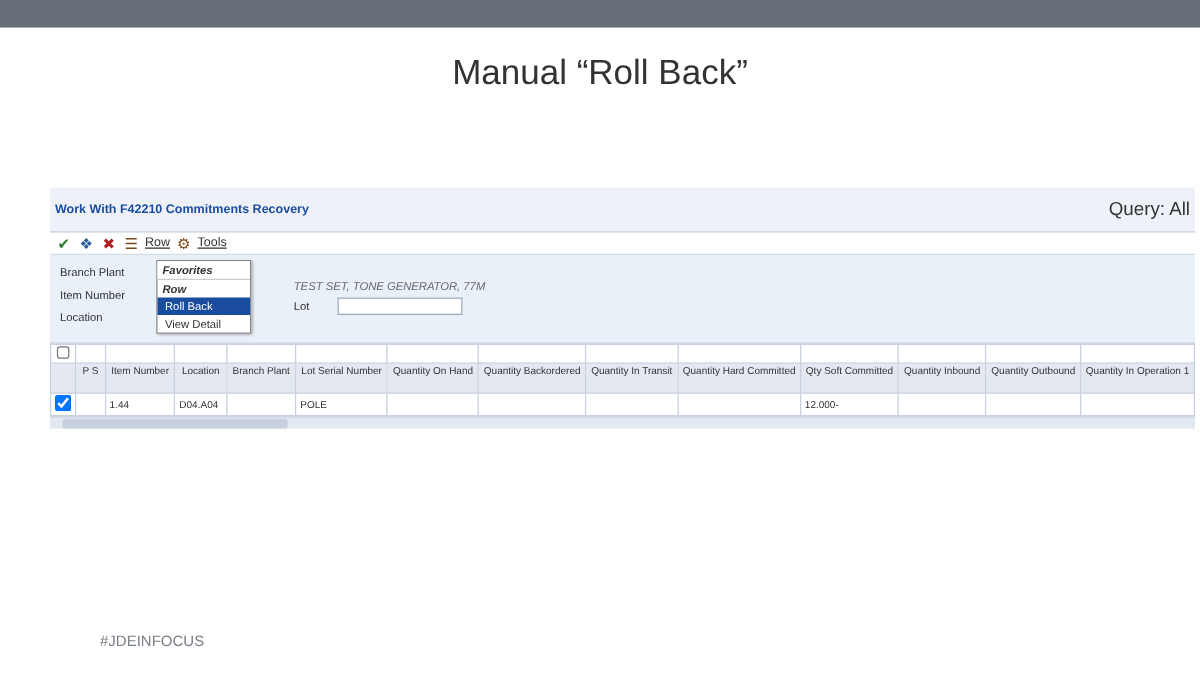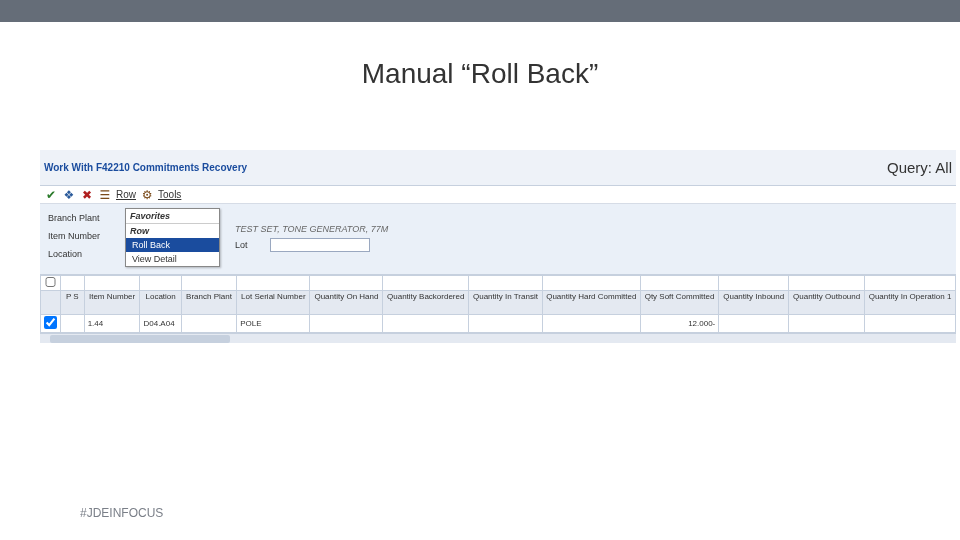--- a/index.html
+++ b/index.html
@@ -1,50 +1,50 @@
 <!DOCTYPE html>
 <html><head>
 <meta charset="utf-8">
 <style>
 *{margin:0;padding:0;box-sizing:border-box;font-family:Arial,Helvetica,sans-serif}
 body{width:960px;height:540px;overflow:hidden;background:#fff;font-size:11px;color:#333}
 .topbar{height:22px;background:#656d78}
-.title{font-size:28px;text-align:center;margin-top:36px;color:#333;font-weight:400}
+.title{font-size:28px;text-align:center;margin-top:20px;color:#333;font-weight:400}
 .app-panel{position:absolute;top:150px;left:40px;right:4px;border:0;background:#fff}
 .app-header{background:#eef2f8;border-bottom:1px solid #c6d0de;height:36px;display:flex;align-items:center;padding:0 4px;font-size:10px}
 .app-header-title{color:#1a4c9e;font-weight:700}
 .app-header-spacer{flex:1}
 .query-label{font-size:15px;color:#333}
 .toolbar{height:18px;display:flex;align-items:center;gap:4px;padding:0 4px;border-bottom:1px solid #d6dce6}
 .tb-icon{width:14px;height:14px;display:flex;align-items:center;justify-content:center;font-size:12px}
 .tb-text{font-size:10px;color:#333}
 .form-area{background:#eaf0f8;padding:6px 8px 10px;position:relative;border-bottom:1px solid #c6d0de}
 .form-row{display:flex;align-items:center;height:16px;margin-bottom:2px}
 .form-label{width:70px;font-size:9px;color:#333}
-.dropdown{position:absolute;left:85px;top:4px;width:95px;background:#fff;border:1px solid #888;box-shadow:1px 1px 2px rgba(0,0,0,.25);font-size:9px;z-index:2}
+.dropdown{position:absolute;left:85px;top:4px;width:76px;background:#fff;border:1px solid #888;box-shadow:1px 1px 2px rgba(0,0,0,.25);font-size:9px;z-index:2}
 .dd-header{background:#fff;padding:2px 4px;font-weight:700;font-style:italic;border-bottom:1px solid #ccc}
 .dd-section{padding:2px 4px;font-weight:700;font-style:italic;color:#333}
 .dd-item{padding:2px 6px}
 .dd-item.sel{background:#1a4c9e;color:#fff}
 .desc-text{position:absolute;left:195px;top:20px;font-size:9px;color:#666;font-style:italic}
 .loc-label{position:absolute;left:195px;top:36px;font-size:9px;color:#333}
 .loc-input{position:absolute;left:230px;top:34px;width:100px;height:14px;border:1px solid #9aa8c0;background:#fff;font-size:9px;padding:0 3px}
 .records-bar{background:#e4e9f1;height:14px;font-size:9px;padding:0 6px;display:flex;align-items:center;border-bottom:1px solid #c6d0de}
 .grid{overflow-x:auto}
 table{border-collapse:collapse;width:100%}
 th,td{border:1px solid #c6d0de;font-size:8px;padding:1px 3px;height:14px;text-align:left;white-space:nowrap;overflow:hidden}
 tr.filter-row td{background:#fff;height:12px}
 tr.filter-row input{width:100%;border:0;font-size:8px;height:10px}
 th{background:#e4e9f1;font-weight:400;text-align:center;vertical-align:top;height:24px}
 .chk{width:16px;text-align:center}
 tr.data-row td{background:#fff}
 .scrollbar-h{height:10px;background:#e4e9f1;position:relative;border-top:1px solid #c6d0de}
 .scrollbar-h .thumb{position:absolute;left:10px;top:1px;height:8px;width:180px;background:#c6d0de;border-radius:2px}
 .footer{position:absolute;bottom:20px;left:80px;font-size:12px;color:#7a7f88}
-.num-right{text-align:right}
+.num-right{}
 </style>
 </head>
 <body>
 
 <div class="topbar"></div>
 <div class="title">Manual “Roll Back”</div>
 
 <div class="app-panel">
 
   <div class="app-header">

